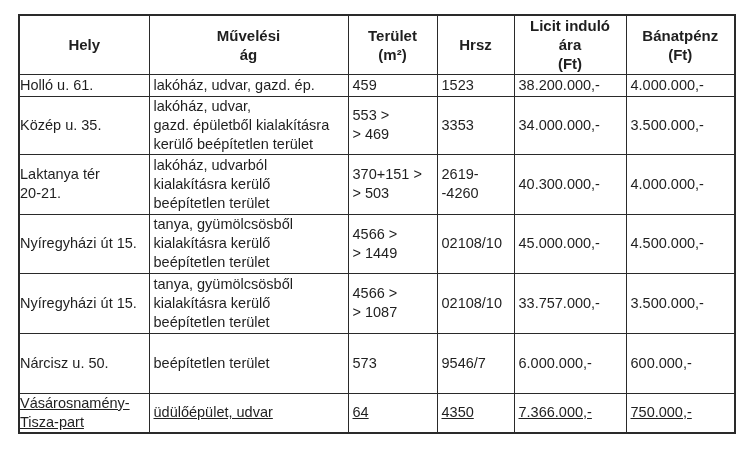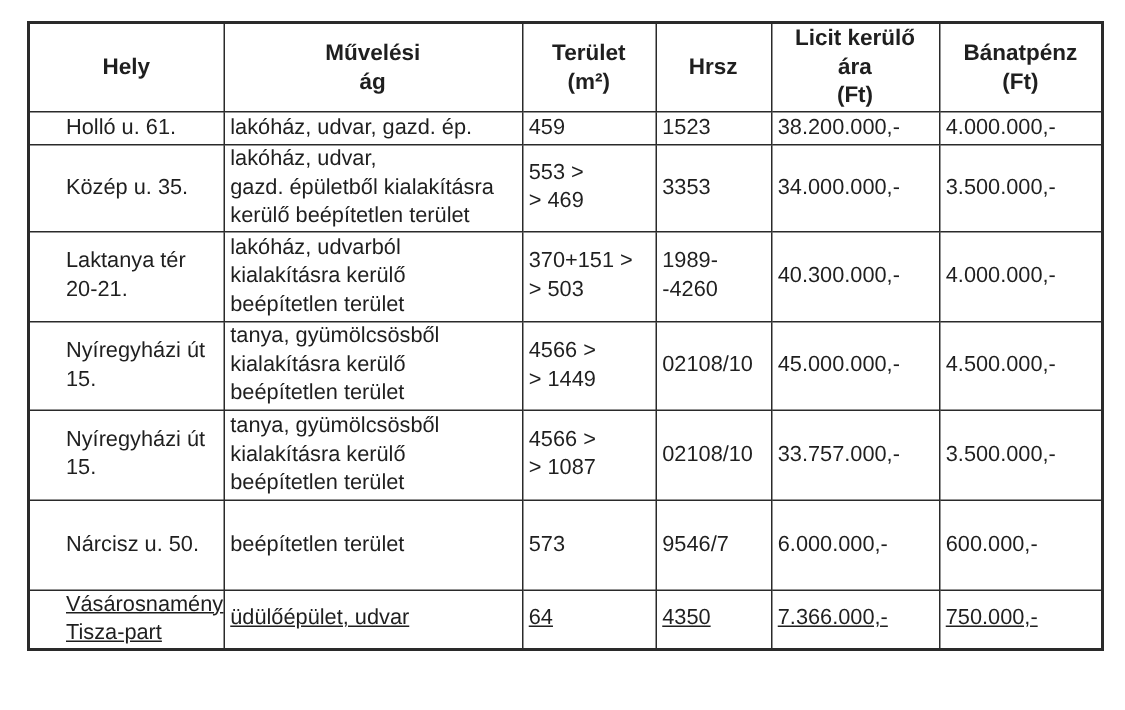--- a/index.html
+++ b/index.html
@@ -42,21 +42,21 @@
     line-height: 19px;
     text-align: center;
   }
   table.auction td {
     font-size: 14.5px;
     line-height: 19px;
     text-align: left;
   }
   table.auction td.col-hely {
     text-align: left;
-    padding-left: 24px;
+    padding-left: 0;
   }
   thead tr           { height: 59px; }
   tbody tr:nth-child(1)  { height: 22px; }
   tbody tr:nth-child(2)  { height: 22px; }
   tbody tr:nth-child(3)  { height: 60px; }
   tbody tr:nth-child(4)  { height: 59px; margin-left: 12px; }
   tbody tr:nth-child(5)  { height: 60px; }
   tbody tr:nth-child(6)  { height: 60px; }
   tbody tr:nth-child(7)  { height: 21px; text-decoration: underline; }
   tbody tr:nth-child(8)  { height: 21px; }
@@ -77,21 +77,21 @@
       <col style="width:109px">
     </colgroup>
     <thead>
       <tr>
         <th>Hely</th>
         <th>Művelési
 ág</th>
         <th>Terület
 (m²)</th>
         <th>Hrsz</th>
-        <th>Licit kerülő
+        <th>Licit induló
 ára
 (Ft)</th>
         <th>Bánatpénz
 (Ft)</th>
       </tr>
     </thead>
     <tbody>
       <tr>
         <td class="col-hely">Holló u. 61.</td>
         <td>lakóház, udvar, gazd. ép.</td>
@@ -112,21 +112,21 @@
         <td>3.500.000,-</td>
       </tr>
       <tr>
         <td class="col-hely">Laktanya tér
 20-21.</td>
         <td>lakóház, udvarból
 kialakításra kerülő
 beépítetlen terület</td>
         <td>370+151 &gt;
 &gt; 503</td>
-        <td>1989-
+        <td>2619-
 -4260</td>
         <td>40.300.000,-</td>
         <td>4.000.000,-</td>
       </tr>
       <tr>
         <td class="col-hely">Nyíregyházi út 15.</td>
         <td>tanya, gyümölcsösből
 kialakításra kerülő
 beépítetlen terület</td>
         <td>4566 &gt;

